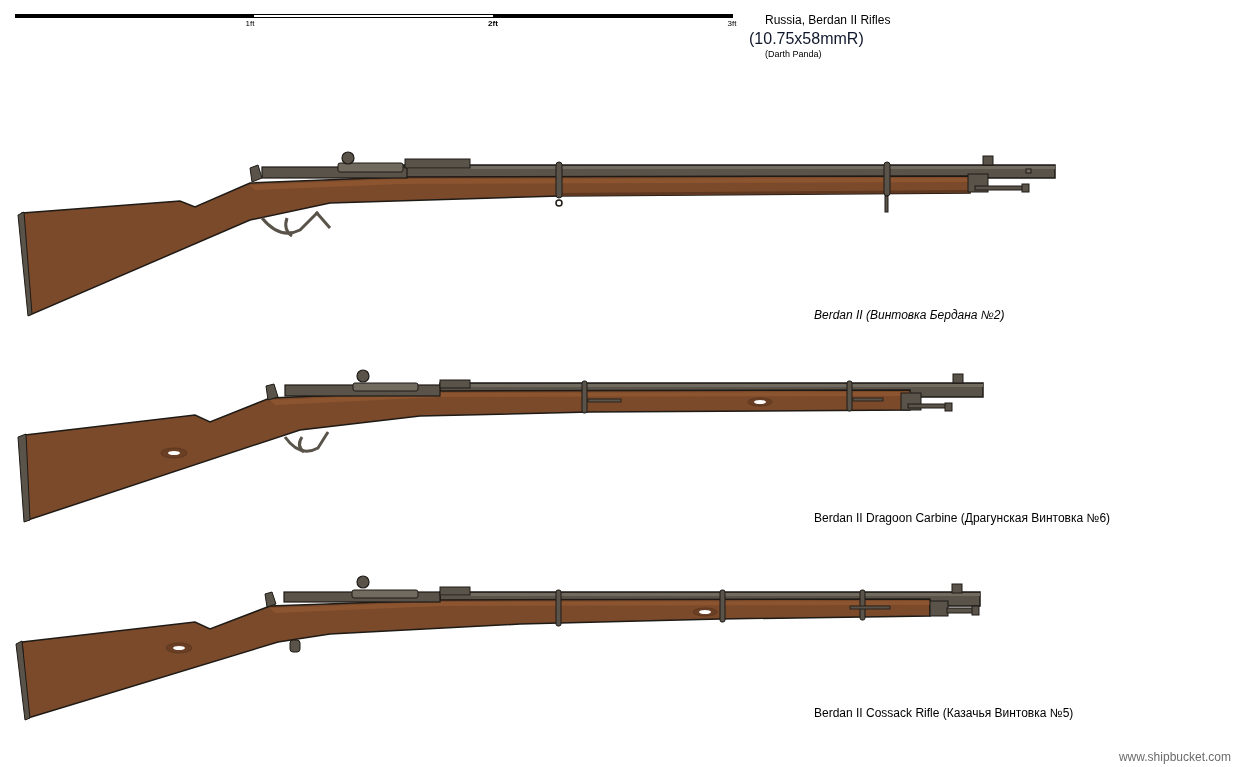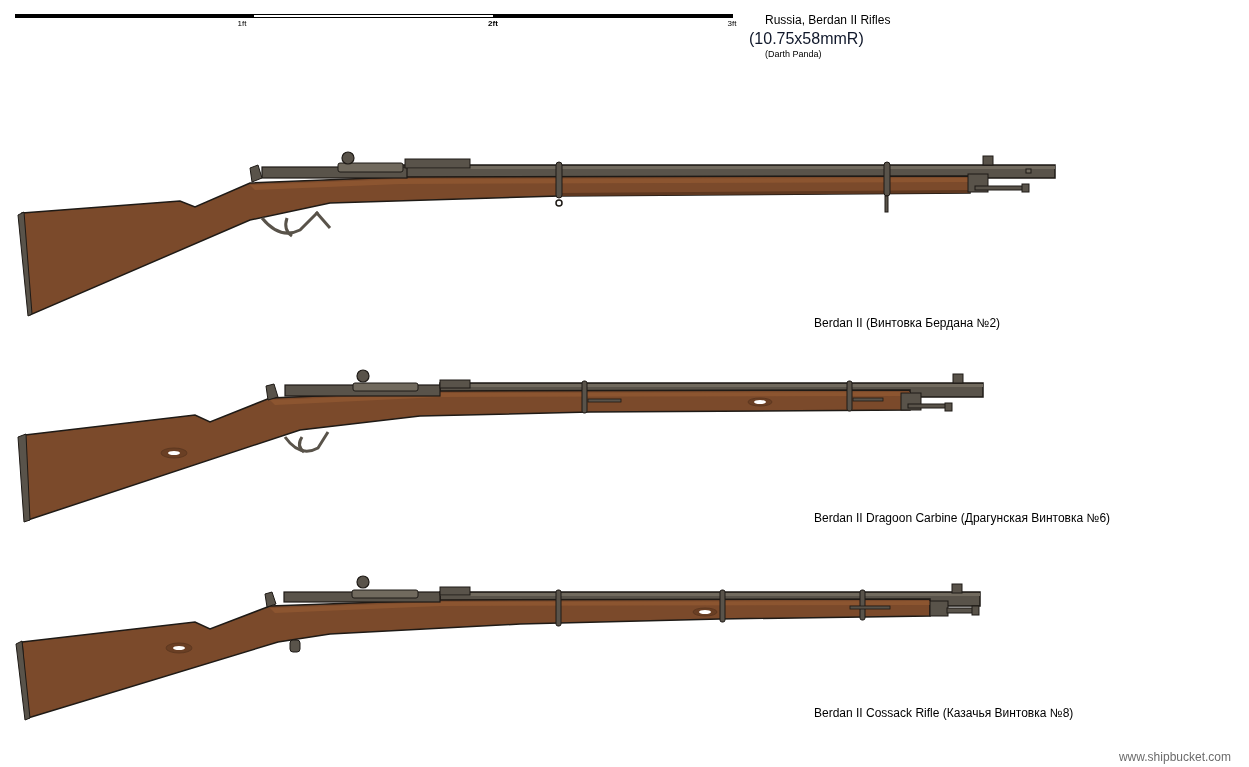--- a/index.html
+++ b/index.html
@@ -17,21 +17,21 @@
   svg.rifle { position: absolute; left: 0; overflow: visible; }
 </style>
 </head>
 <body>
 
 <div class="scale">
   <div class="scale-seg seg-black" style="left:0;width:239px;"></div>
   <div class="scale-seg seg-white" style="left:239px;width:239px;"></div>
   <div class="scale-seg seg-black" style="left:478px;width:240px;"></div>
 </div>
-<div class="tick" style="left:242px;">1ft</div>
+<div class="tick" style="left:250px;">1ft</div>
 <div class="tick" style="left:493px;font-weight:bold;">2ft</div>
 <div class="tick" style="left:732px;">3ft</div>
 
 <div class="title">Russia, Berdan II Rifles</div>
 <div class="subtitle">(10.75x58mmR)</div>
 <div class="author">(Darth Panda)</div>
 
 <svg class="rifle" style="top:0;" width="1249" height="330" viewBox="0 0 1249 330">
 
   <rect x="400" y="165" width="655" height="13" fill="#59534a" stroke="#1e1a16" stroke-width="1.5"></rect>
@@ -111,17 +111,17 @@
   <rect x="556" y="590" width="5" height="36" rx="2" fill="#59534a" stroke="#1e1a16" stroke-width="1"></rect>
   <rect x="720" y="590" width="5" height="32" rx="2" fill="#59534a" stroke="#1e1a16" stroke-width="1"></rect>
   <rect x="860" y="590" width="5" height="30" rx="2" fill="#59534a" stroke="#1e1a16" stroke-width="1"></rect>
   <rect x="850" y="606" width="40" height="3" fill="#59534a" stroke="#1e1a16" stroke-width="0.8"></rect>
   <rect x="930" y="601" width="18" height="15" fill="#59534a" stroke="#1e1a16" stroke-width="1"></rect>
   <rect x="947" y="608" width="27" height="5" fill="#59534a" stroke="#1e1a16" stroke-width="1"></rect>
   <rect x="972" y="606" width="7" height="9" fill="#59534a" stroke="#1e1a16" stroke-width="1"></rect>
   <rect x="952" y="584" width="10" height="9" fill="#59534a" stroke="#1e1a16" stroke-width="1"></rect>
 </svg>
 
-<div class="label" style="left:814px;top:316px;">Berdan II (Винтовка Бердана №2)</div>
+<div class="label" style="left:814px;top:308px;font-style:italic;">Berdan II (Винтовка Бердана №2)</div>
 <div class="label" style="left:814px;top:511px;">Berdan II Dragoon Carbine (Драгунская Винтовка №6)</div>
-<div class="label" style="left:814px;top:706px;">Berdan II Cossack Rifle (Казачья Винтовка №8)</div>
+<div class="label" style="left:814px;top:706px;">Berdan II Cossack Rifle (Казачья Винтовка №5)</div>
 
 <div class="watermark">www.shipbucket.com</div>
 
 </body></html>

